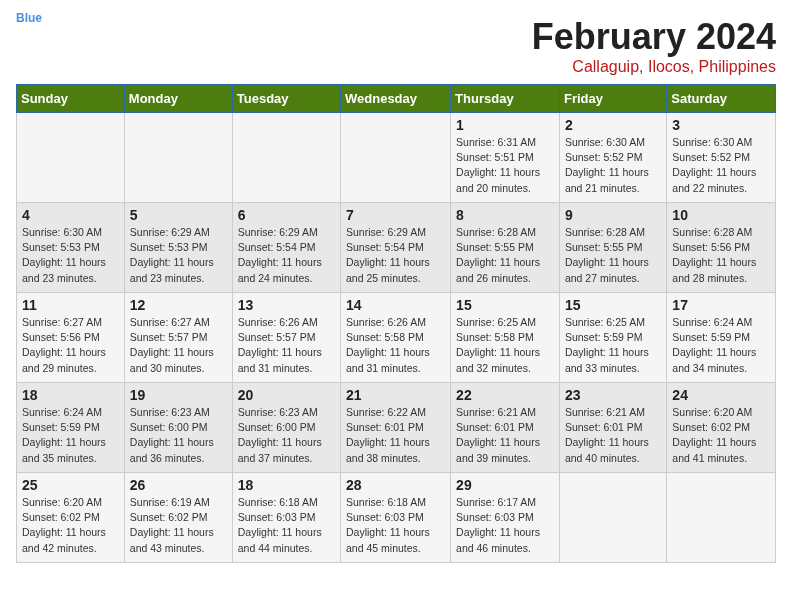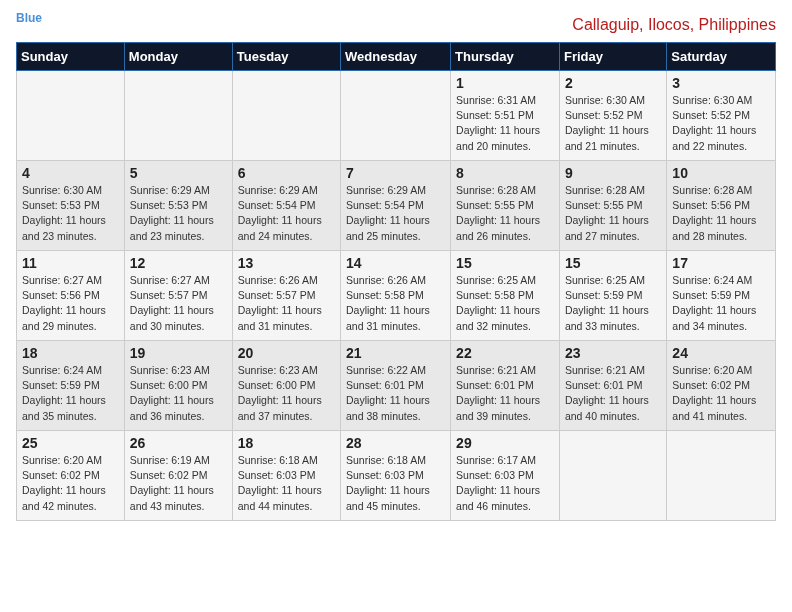--- a/index.html
+++ b/index.html
@@ -50,21 +50,21 @@
       font-size: 16px;
       font-weight: normal;
       color: #b91c1c;
     }
     .calendar {
       width: 100%;
       border-collapse: collapse;
       font-size: 11px;
     }
     .calendar thead th {
-      background-color: #0f172a;
+      background-color: #4d7c0f;
       color: #fff;
       padding: 6px 4px;
       text-align: left;
       font-size: 13px;
       font-weight: bold;
       border: 1px solid #2a6aaa;
     }
     .calendar tbody td {
       border: 1px solid #ccc;
       vertical-align: top;
@@ -95,20 +95,21 @@
     }
   </style>
 </head>
 <body>
 
 <div class="header">
   <div class="logo">
     <span class="logo-text" style="color:#4a90d9; font-size:12px; margin-top:-4px;">Blue</span>
   </div>
   <div class="title-block">
+    <h1>February 2024</h1>
     <h2>Callaguip, Ilocos, Philippines</h2>
   </div>
 </div>
 
 <table class="calendar">
   <thead>
     <tr>
     <th>Sunday</th>
         <th>Monday</th>
         <th>Tuesday</th>

